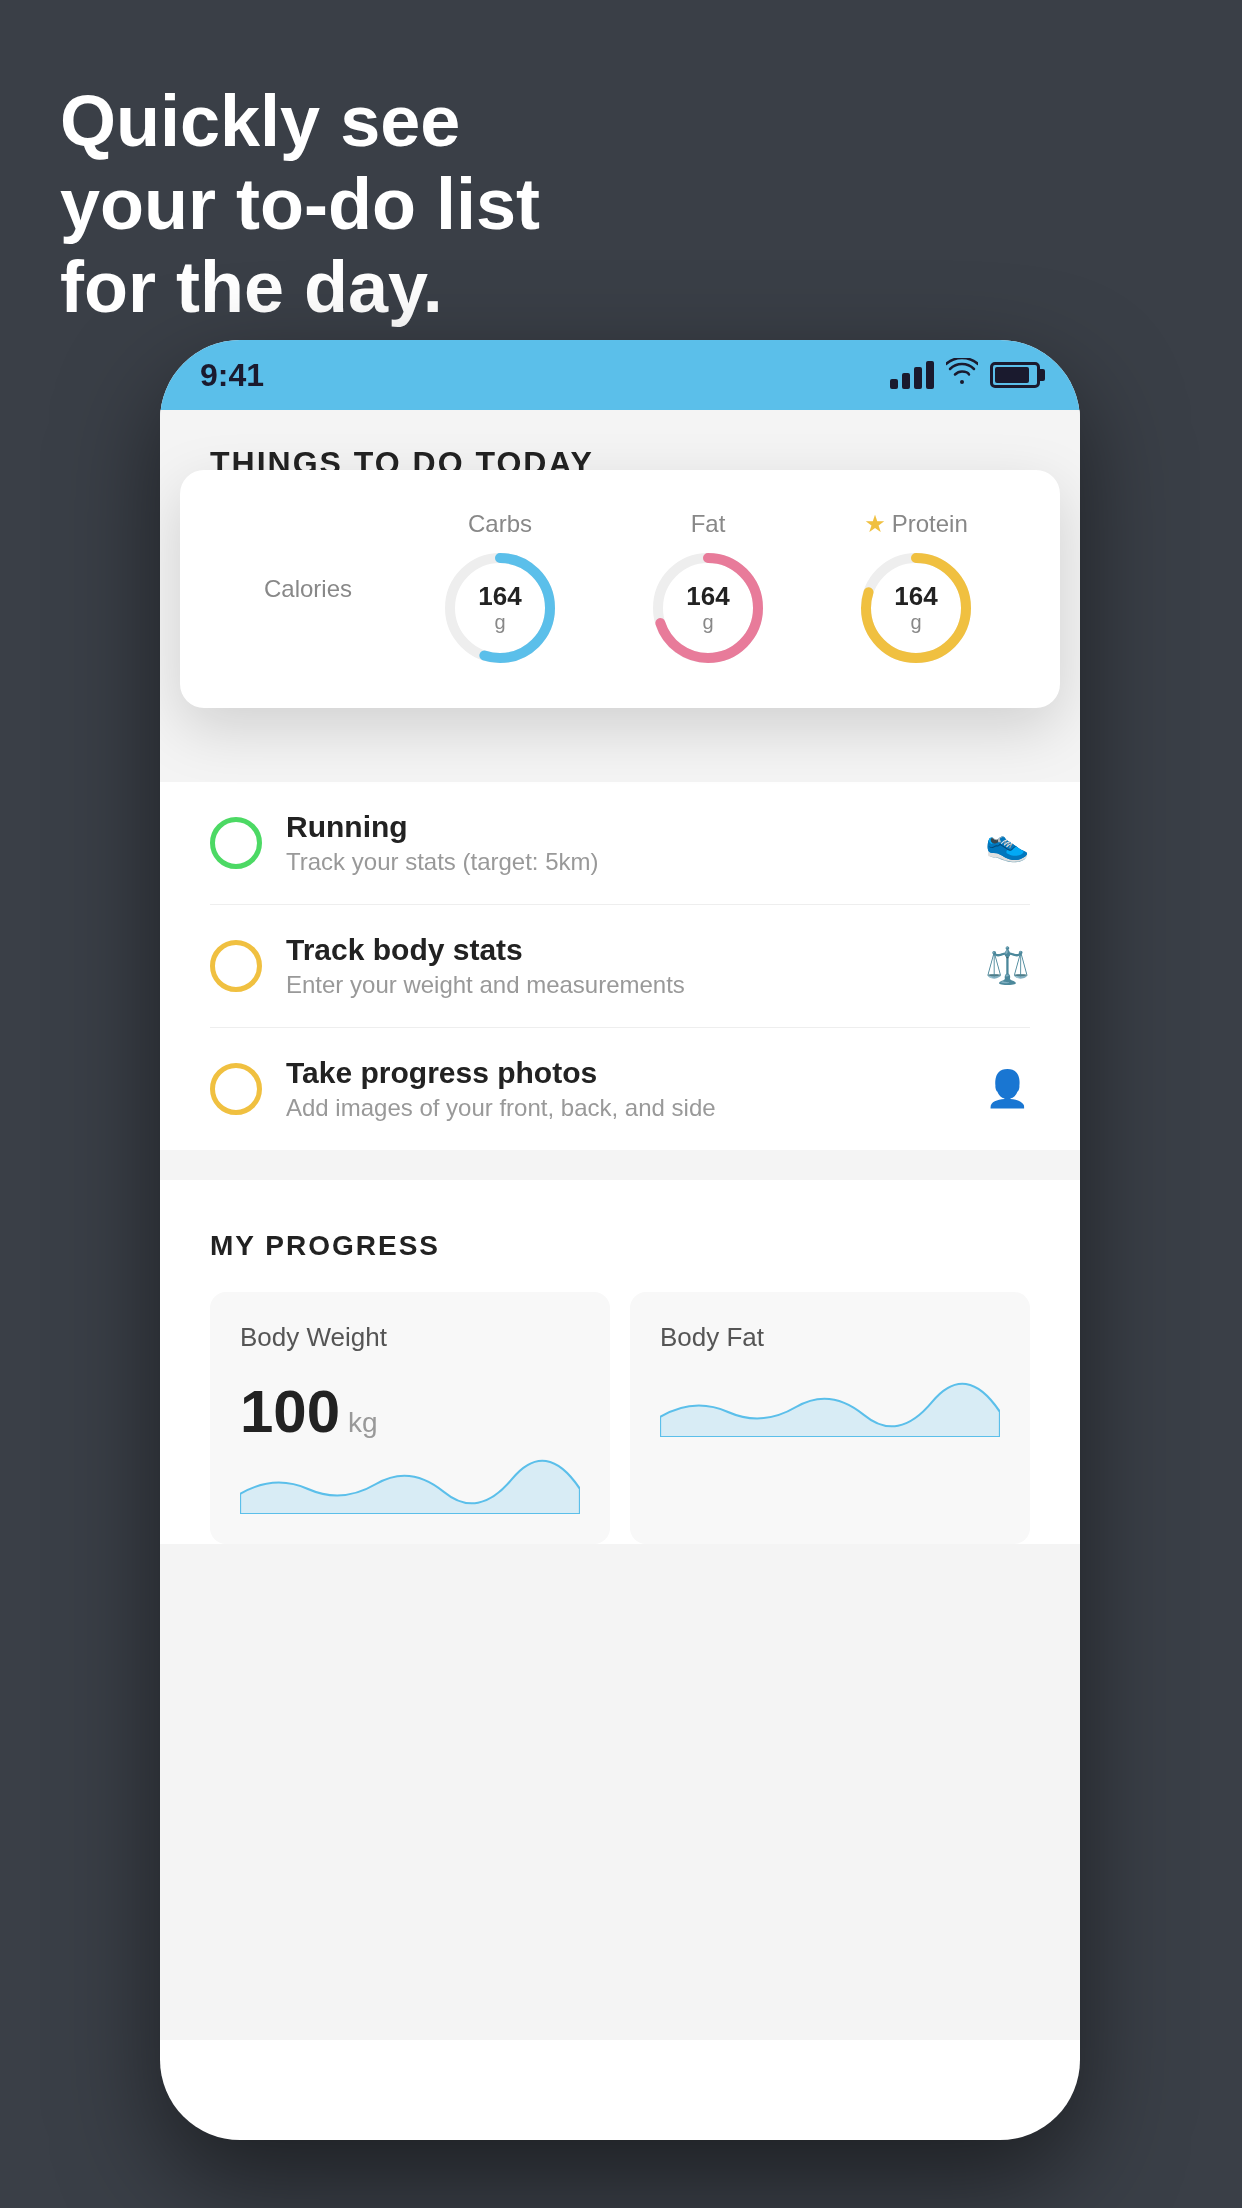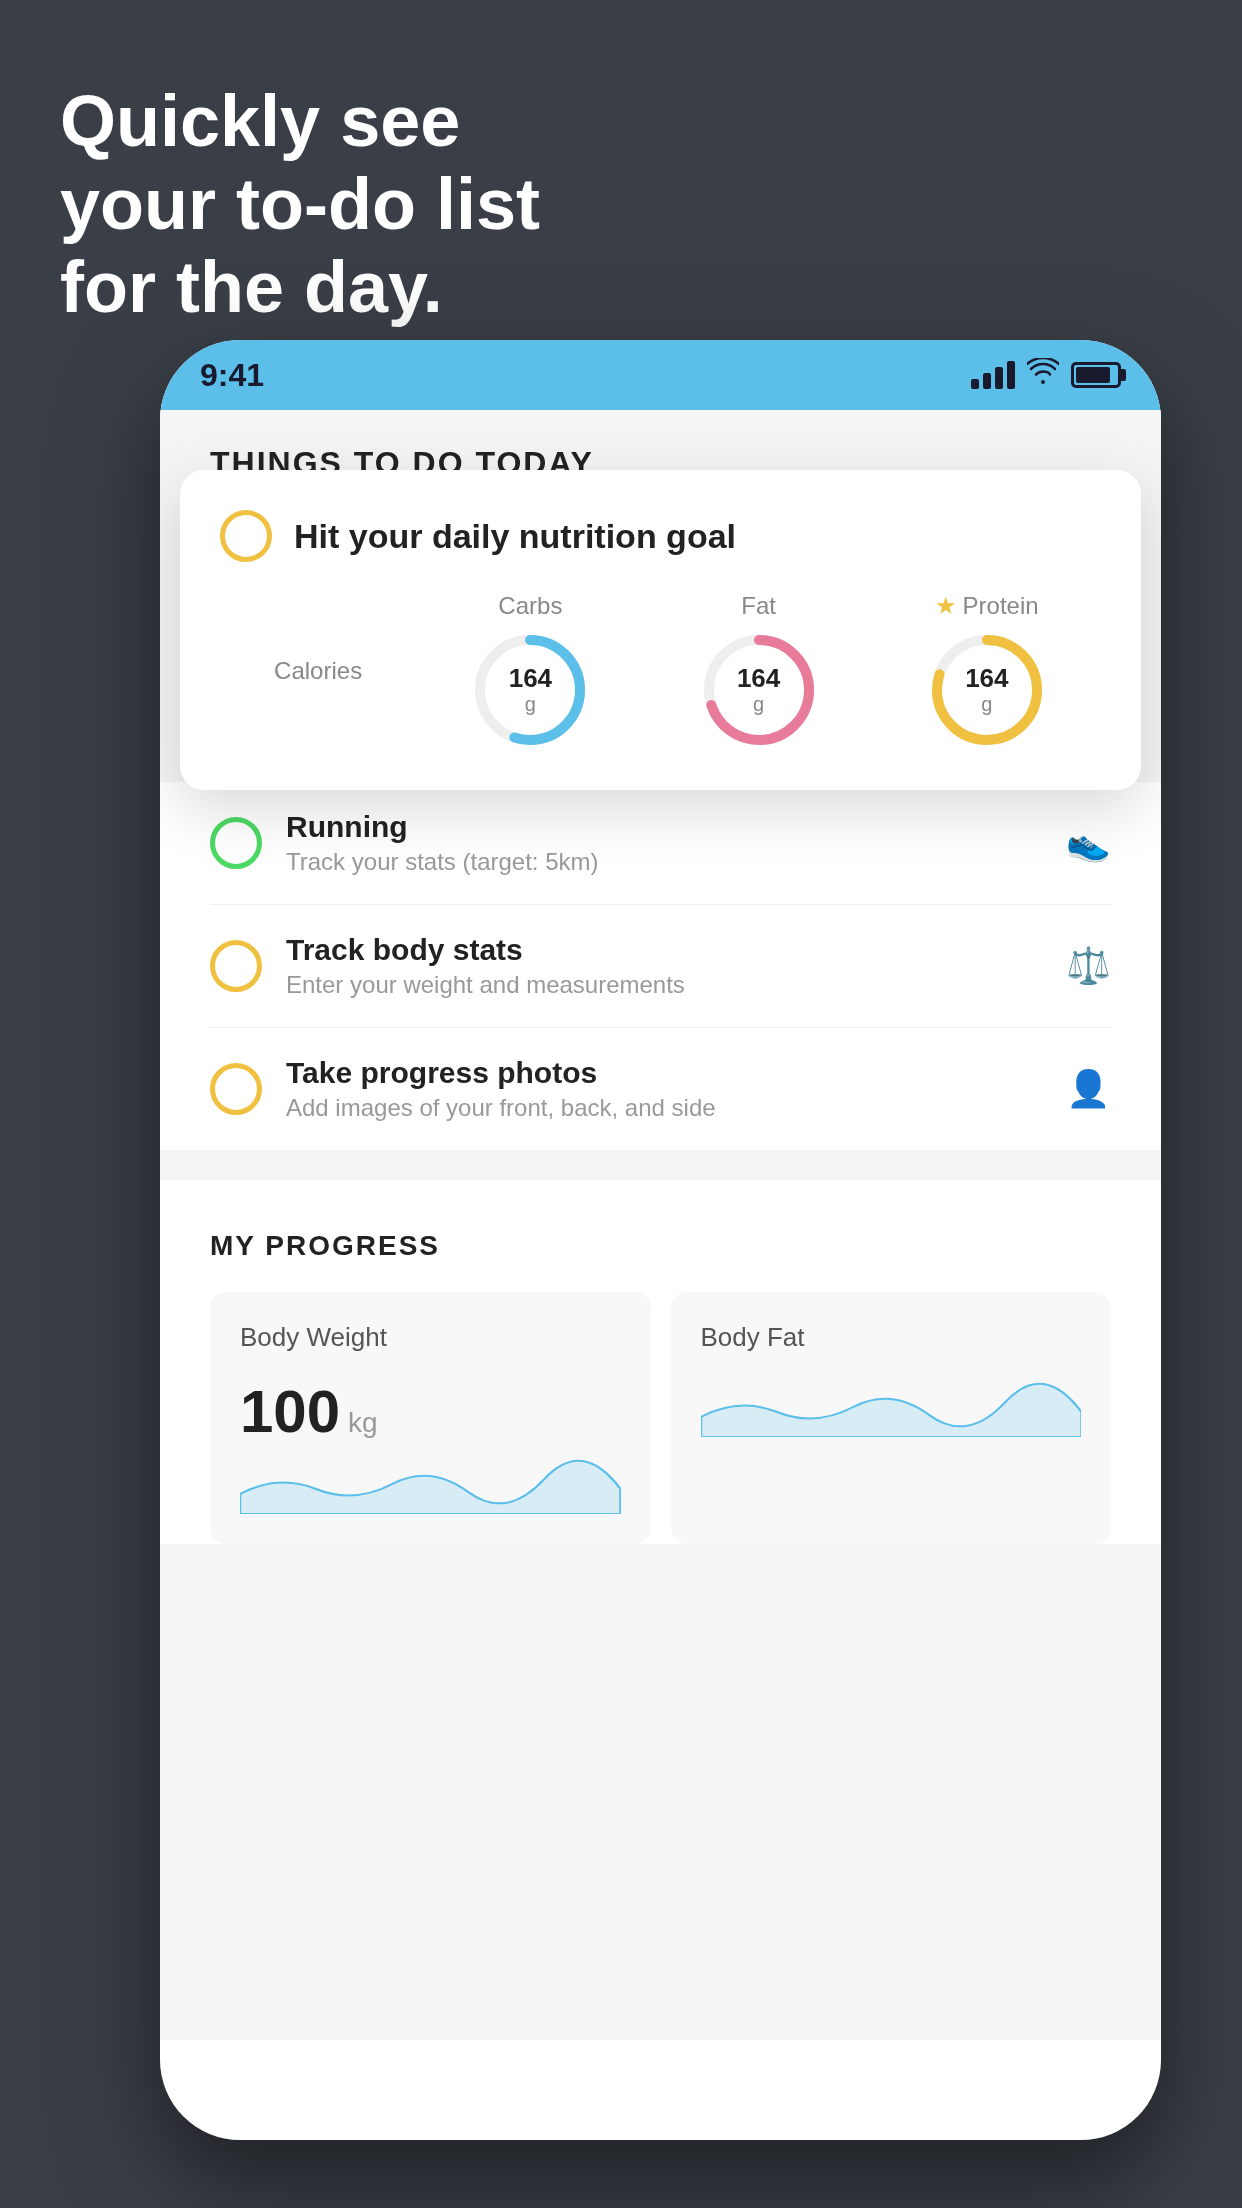--- a/index.html
+++ b/index.html
@@ -22,21 +22,21 @@
       font-weight: 800;
       line-height: 1.15;
       z-index: 1;
     }
 
     
     .phone-frame {
       position: absolute;
       top: 340px;
       left: 160px;
-      width: 1001px;
+      width: 920px;
       height: 1800px;
       background: #ffffff;
       border-radius: 80px;
       overflow: hidden;
       box-shadow: 0 40px 100px rgba(0,0,0,0.5);
       z-index: 2;
     }
 
     
     .status-bar {
@@ -380,24 +380,20 @@
   </div>
 
 
   <div class="phone-content">
 
     <div class="section-header">
       <span class="section-title">THINGS TO DO TODAY</span>
     </div>
 
     <div class="floating-card">
-      <div class="card-header">
-        <div class="circle-checkbox" style="border-color:#f0c040;"></div>
-        <span class="card-title">Hit your daily nutrition goal</span>
-      </div>
       <div class="nutrition-row" id="nutrition-row">
       <div class="nutrition-item">
     <div class="nutrition-label ">
       
       Calories
     </div>
   </div>
           <div class="nutrition-item">
     <div class="nutrition-label ">
       

